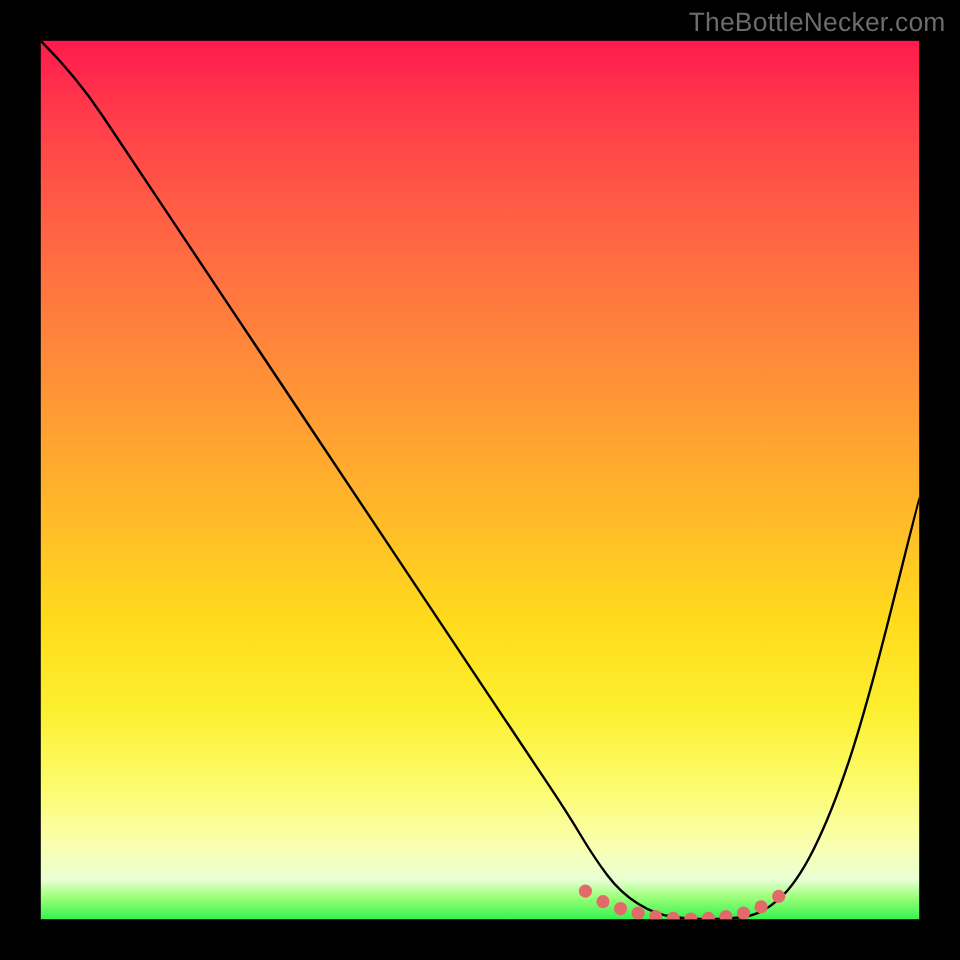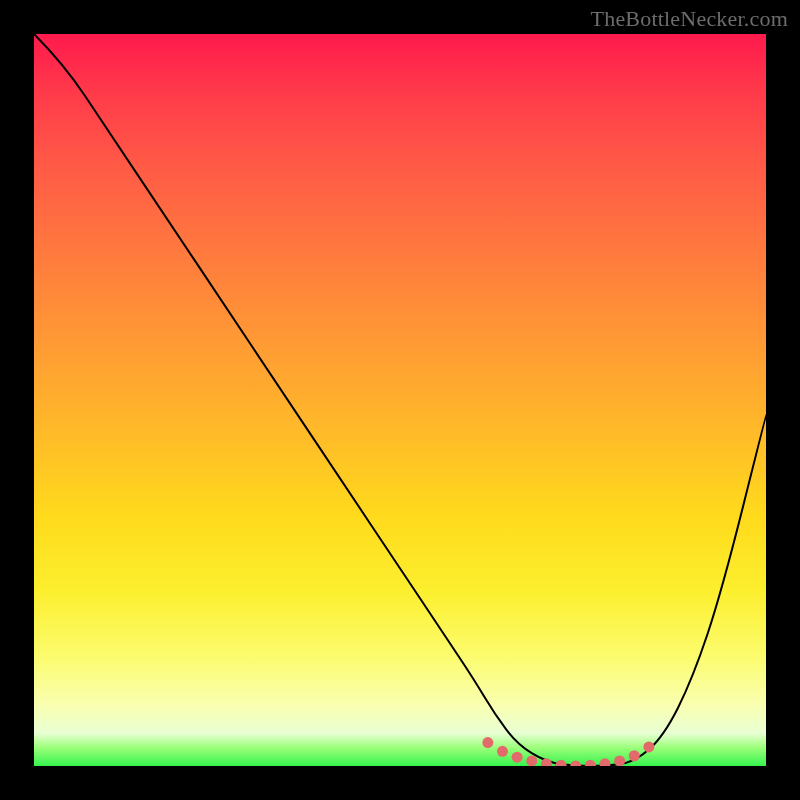--- a/index.html
+++ b/index.html
@@ -59,21 +59,20 @@
     stroke: none;
   }
   .watermark {
     position: absolute;
     top: 6px;
     right: 12px;
     color: #6c6c6c;
     font-size: 22px;
     letter-spacing: 0.2px;
     user-select: none;
-    font-family: Liberation Serif, serif;
   }
 </style>
 </head>
 <body>
 
 <div class="frame">
   <div class="watermark">TheBottleNecker.com</div>
 
   <div class="plot-area">
     <svg viewBox="0 0 732 732" preserveAspectRatio="none">

